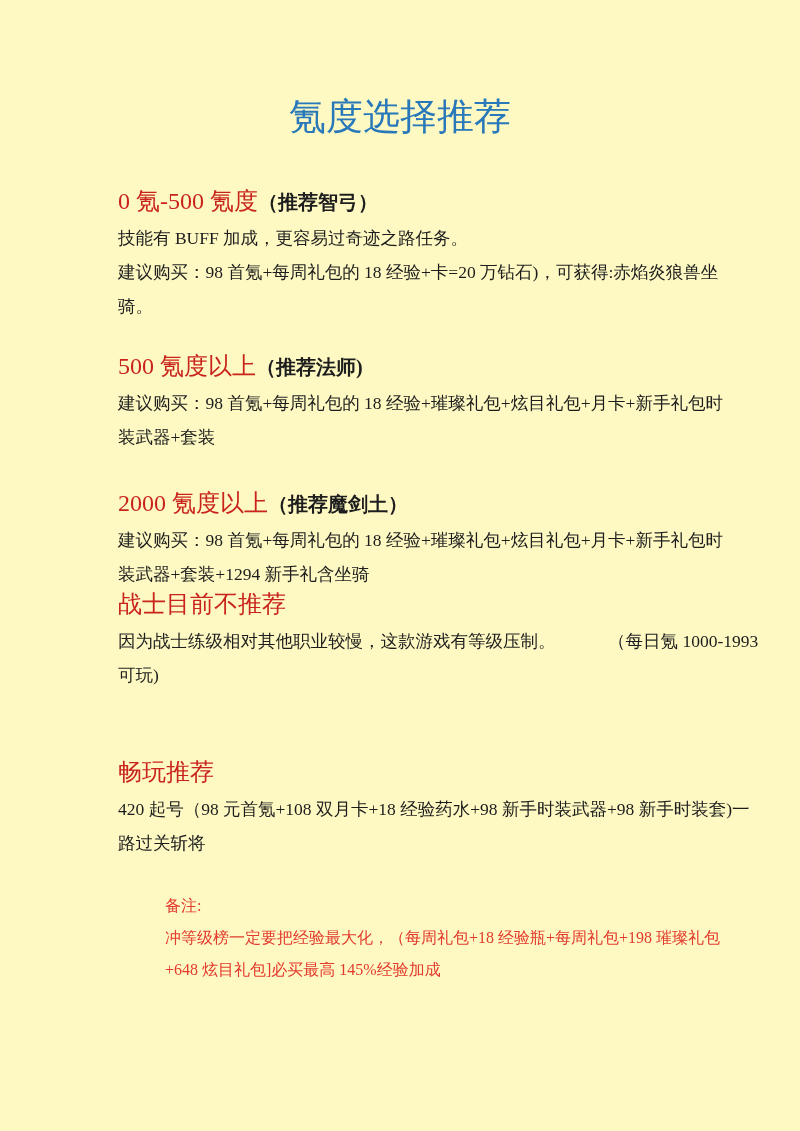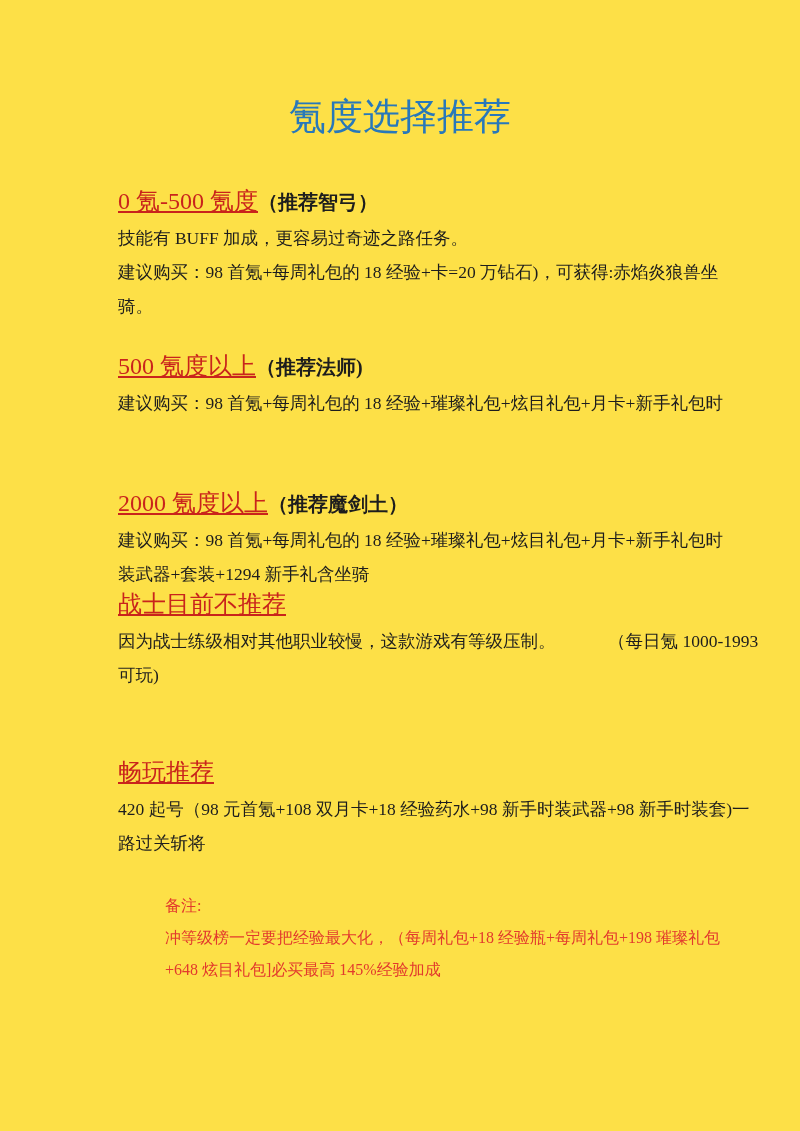--- a/index.html
+++ b/index.html
@@ -1,39 +1,39 @@
 <!DOCTYPE html>
 <html style="--title-blue: #2878ba; --heading-red: #c9241c; --note-red: #e23a2d; --body-text: #1d1d1d;"><head>
 <meta charset="utf-8">
 <style>
   html, body { margin: 0; padding: 0; background: #ffffff; }
   .page {
     position: relative;
     width: 800px;
     height: 1131px;
-    background: #fde047;
+    background: #fef9c3;
     overflow: hidden;
     font-family: "Liberation Serif", "DejaVu Serif", serif;
     color: var(--body-text, #1d1d1d);
   }
   .doc-title {
     position: absolute;
     top: 94px;
     left: 0;
     width: 100%;
     margin: 0;
     text-align: center;
     font-size: 37px;
     line-height: 46px;
     font-weight: 400;
     color: var(--title-blue, #2878ba);
   }
   .sec { position: absolute; left: 118px; }
   .sec-h { font-size: 24px; line-height: 30px; white-space: nowrap; font-weight: 400; }
-  .sec-h .red { color: var(--heading-red, #c9241c); text-decoration: underline; }
+  .sec-h .red { color: var(--heading-red, #c9241c); }
   .sec-h .sub { color: var(--body-text, #1d1d1d); font-weight: 700; font-size: 20px; text-align: center; }
   .sec-body { margin-top: 4px; }
   .body-line {
     font-size: 17.5px;
     line-height: 34px;
     white-space: pre;
     color: var(--body-text, #1d1d1d);
   }
   .note {
     position: absolute;
@@ -62,20 +62,21 @@
       <div class="body-line">骑。</div>
     </div>
   </div>
 
   <div class="sec" style="top:351px">
     <div class="sec-h">
       <span class="red">500 氪度以上</span><span class="sub">（推荐法师)</span>
     </div>
     <div class="sec-body">
       <div class="body-line">建议购买：98 首氪+每周礼包的 18 经验+璀璨礼包+炫目礼包+月卡+新手礼包时</div>
+      <div class="body-line">装武器+套装</div>
     </div>
   </div>
 
   <div class="sec" style="top:488px">
     <div class="sec-h">
       <span class="red">2000 氪度以上</span><span class="sub">（推荐魔剑土）</span>
     </div>
     <div class="sec-body">
       <div class="body-line">建议购买：98 首氪+每周礼包的 18 经验+璀璨礼包+炫目礼包+月卡+新手礼包时</div>
       <div class="body-line">装武器+套装+1294 新手礼含坐骑</div>

